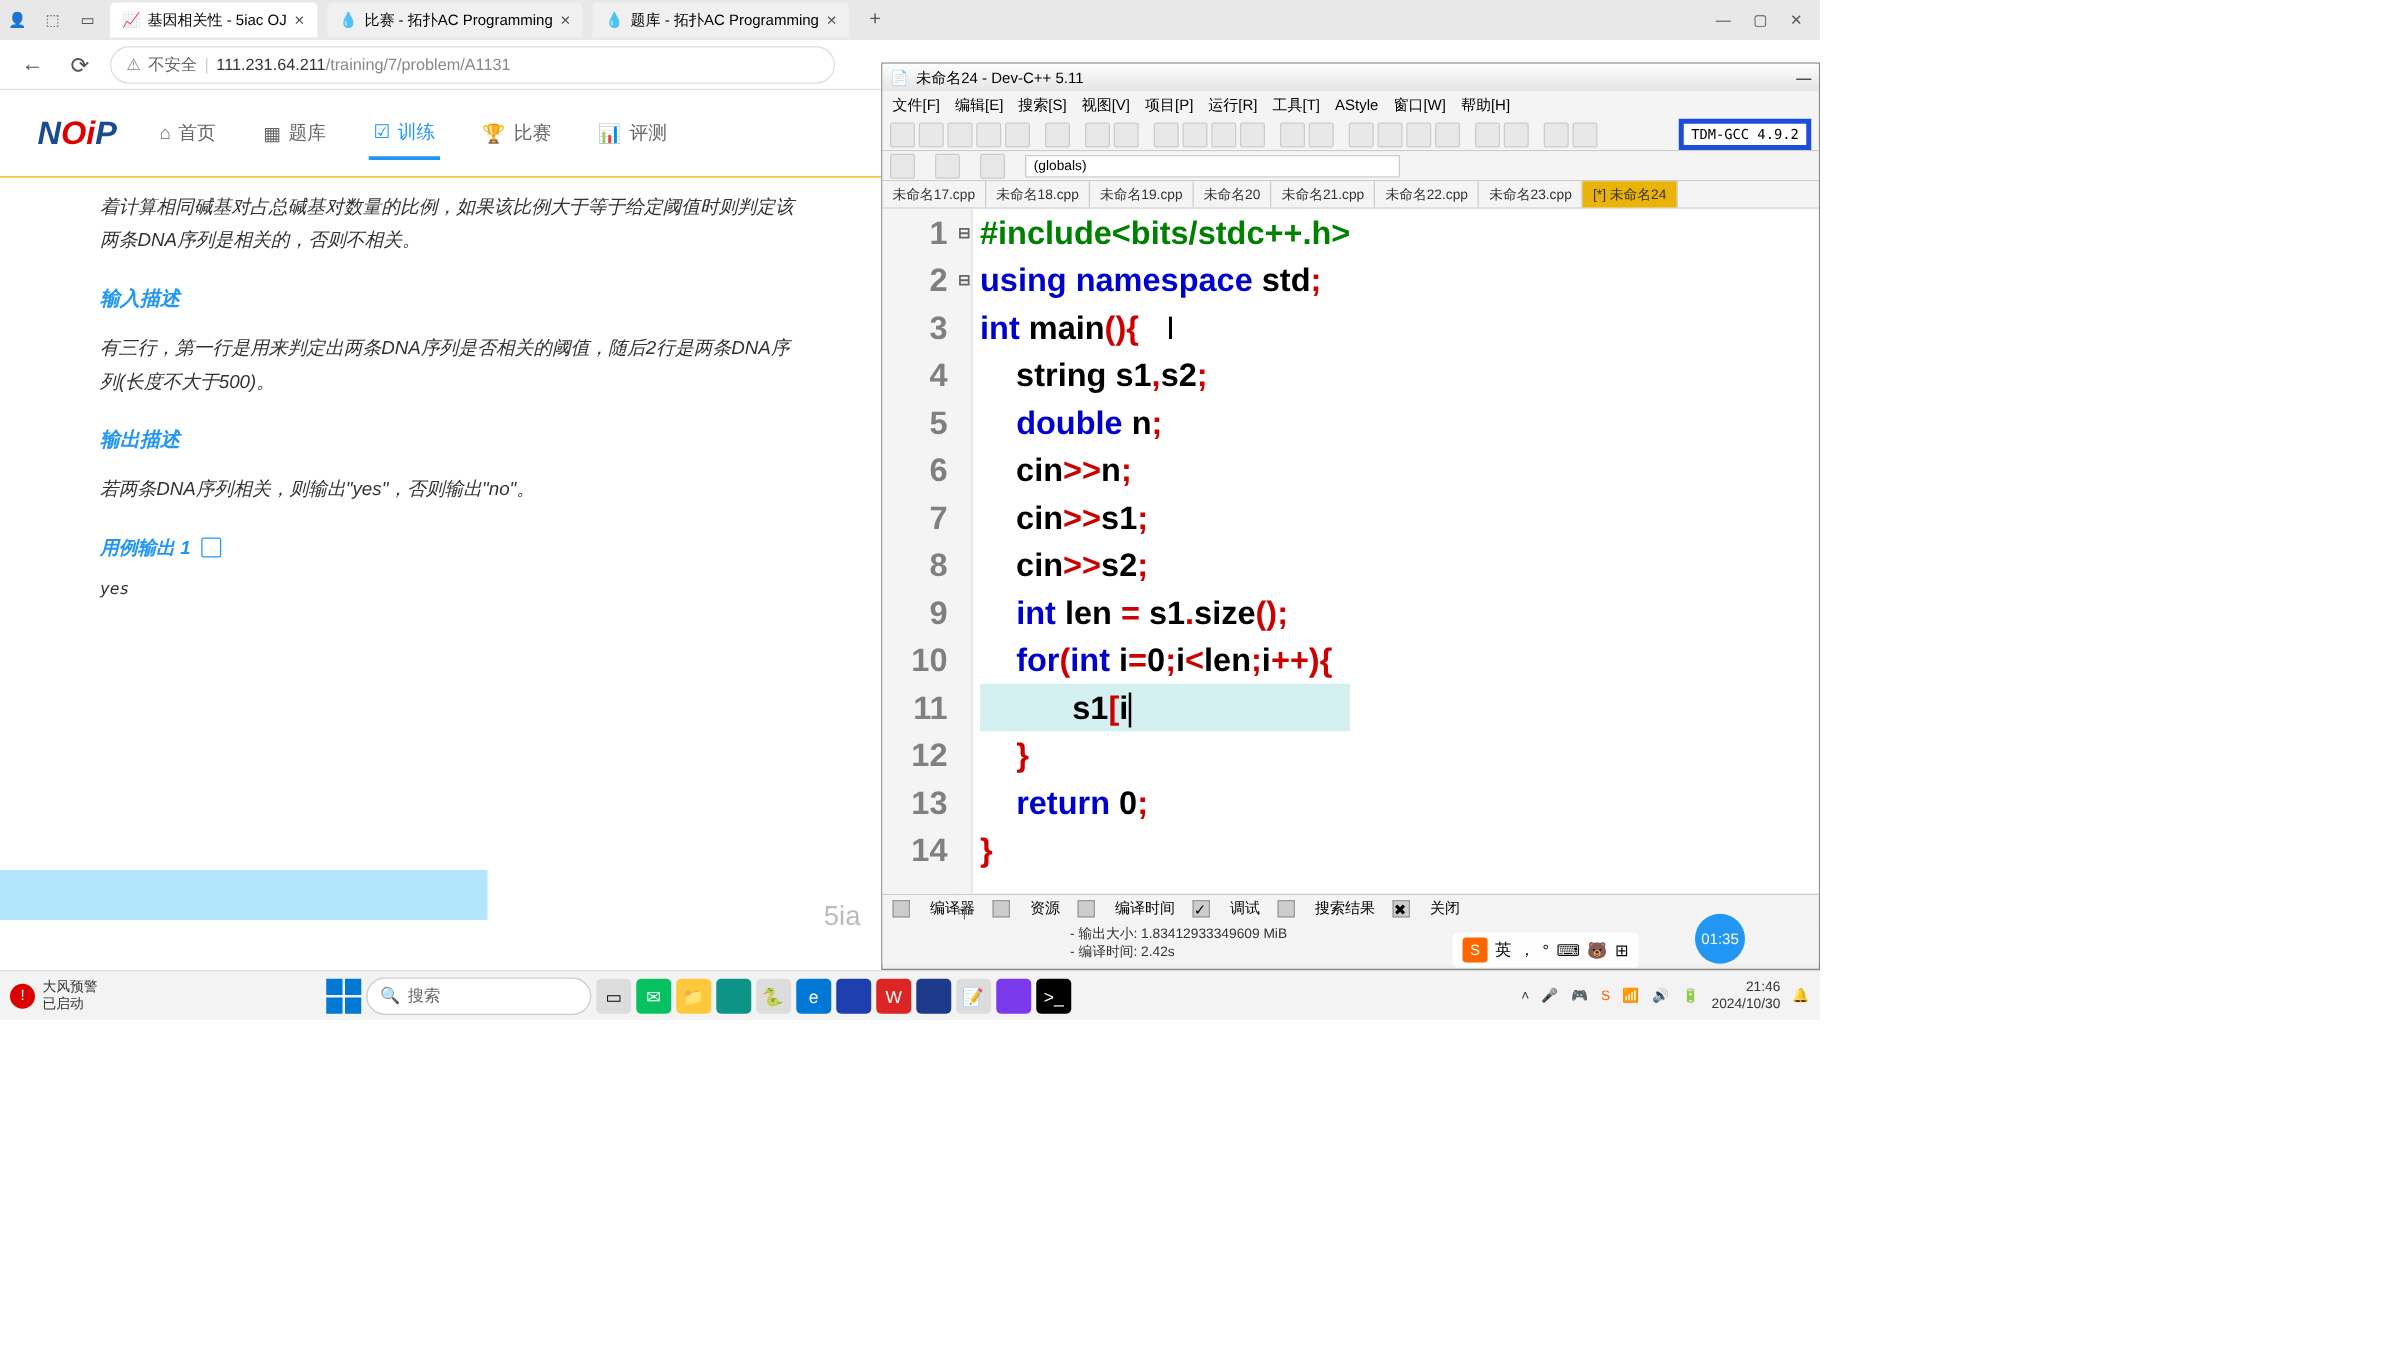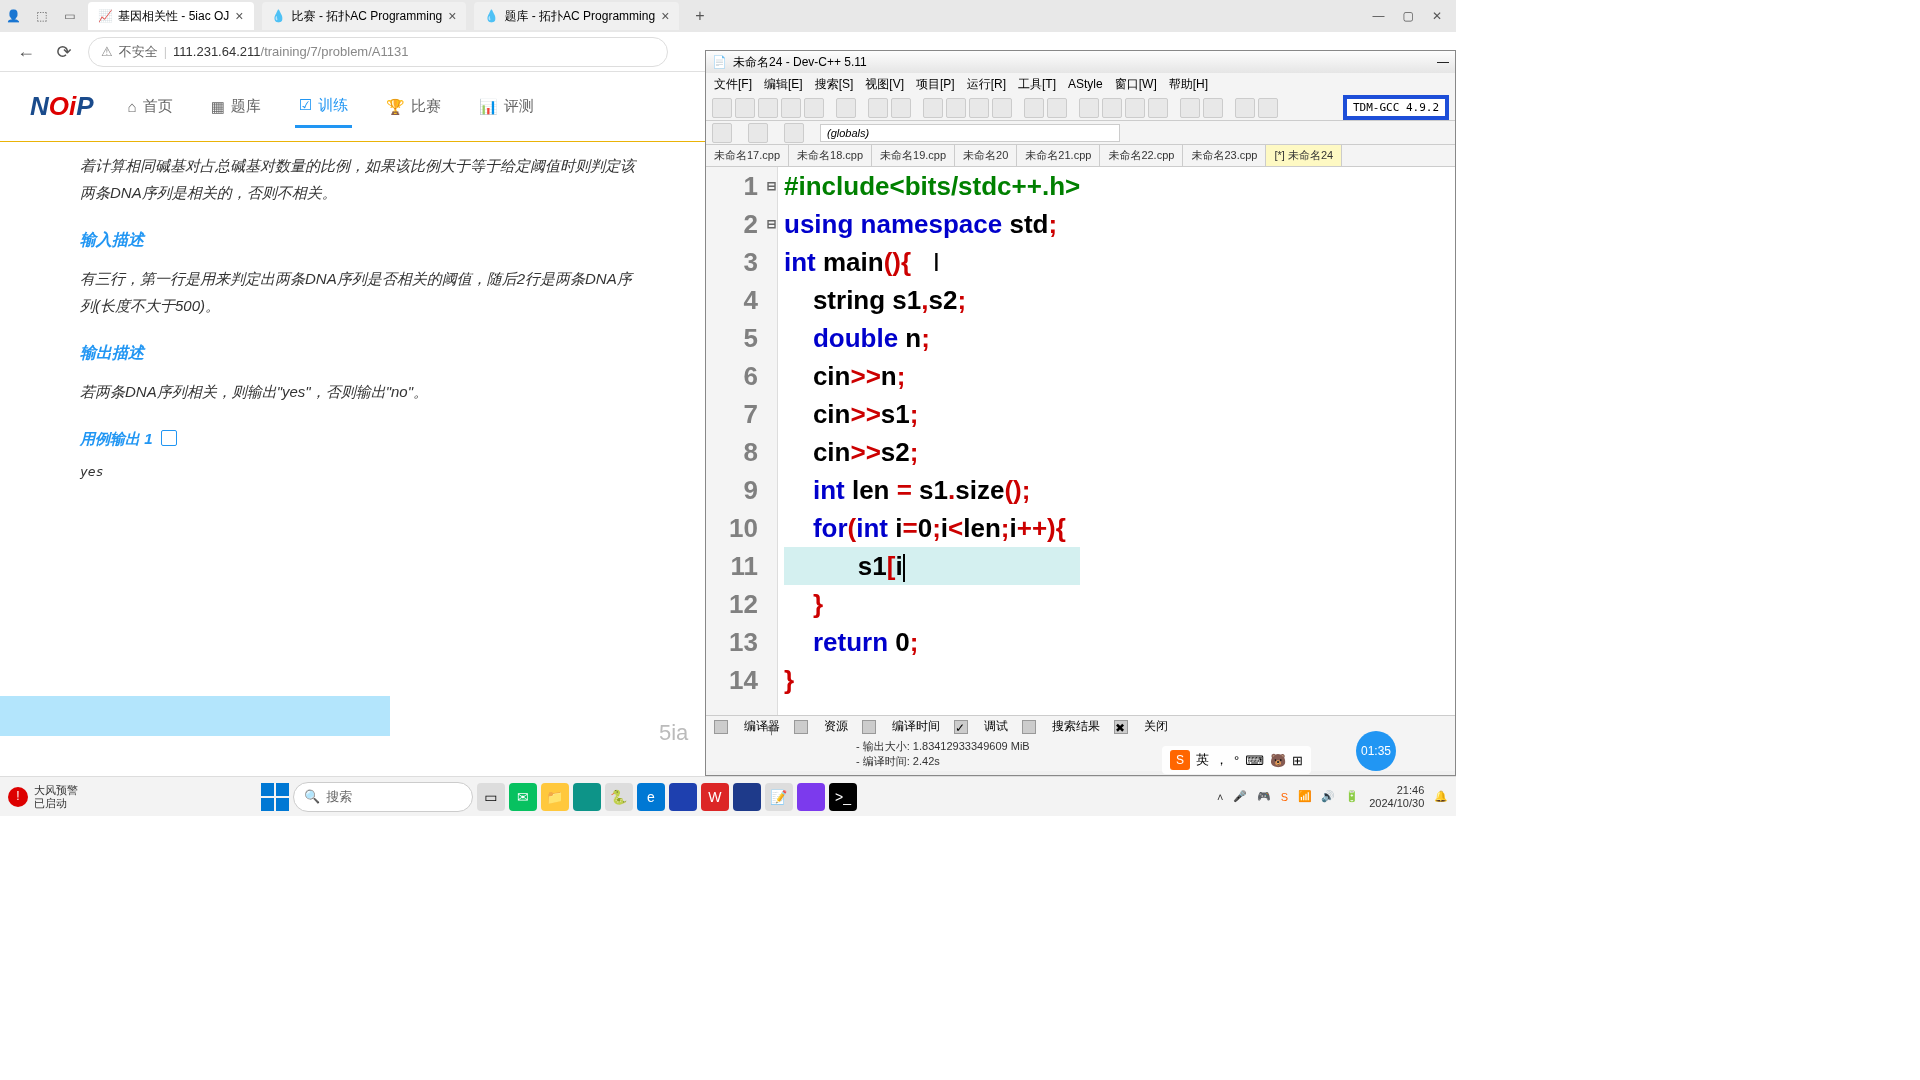--- a/index.html
+++ b/index.html
@@ -38,25 +38,25 @@
 .watermark { position: absolute; bottom: 70px; left: 659px; color: #bbb; font-size: 22px; }
 
 .ide { position: absolute; top: 50px; left: 705px; width: 751px; height: 726px; background: #f0f0f0; border: 1px solid #888; }
 .ide-title { height: 22px; background: linear-gradient(#fdfdfd,#e5e5e5); display: flex; align-items: center; padding: 0 6px; font-size: 12px; gap: 6px; }
 .ide-title .spacer { flex: 1; }
 .ide-menu { height: 22px; display: flex; align-items: center; gap: 12px; padding: 0 8px; font-size: 12px; background: #f4f4f4; }
 .ide-toolbar { height: 26px; display: flex; align-items: center; gap: 3px; padding: 0 6px; background: #f4f4f4; border-bottom: 1px solid #ccc; }
 .tb-btn { width: 20px; height: 20px; background: #e8e8e8; border: 1px solid #ccc; border-radius: 2px; }
 .tb-sep { width: 6px; }
 .compiler { margin-left: auto; font-family: monospace; font-size: 11px; padding: 2px 6px; border: 4px solid #1d4ed8; background: #fff; }
-.ide-toolbar2 { height: 24px; display: flex; align-items: center; gap: 16px; padding: 0 6px; background: #f4f4f4; border-bottom: 1px solid #ccc; font-style: italic; }
+.ide-toolbar2 { height: 24px; display: flex; align-items: center; gap: 16px; padding: 0 6px; background: #f4f4f4; border-bottom: 1px solid #ccc; }
 .globals { flex: 0 0 300px; height: 18px; border: 1px solid #ccc; background: #fff; font-family: monospace; font-size: 11px; padding: 0 6px; display: flex; align-items: center; }
 .ide-tabs { height: 22px; display: flex; background: #f4f4f4; border-bottom: 1px solid #ccc; font-size: 11px; }
 .ide-tab { padding: 3px 8px; border-right: 1px solid #ccc; color: #333; white-space: nowrap; }
-.ide-tab.active { background: #fef9c3; }
+.ide-tab.active { background: #eab308; }
 
 .editor { background: #fff; height: 548px; display: flex; font-family: Consolas, monospace; font-size: 26px; font-weight: bold; overflow: hidden; }
 .gutter { width: 60px; text-align: right; padding-right: 8px; color: #808080; background: #f4f4f4; line-height: 38px; }
 .fold-col { width: 12px; background: #f4f4f4; border-right: 1px solid #ddd; line-height: 38px; font-size: 12px; color: #666; text-align: center; }
 .code { padding-left: 6px; line-height: 38px; white-space: pre; }
 .code .line { height: 38px; }
 .code .hl { background: #d4f0f0; display: block; padding-left: 16px; }
 .kw { color: #0000cc; }
 .gr { color: #008000; }
 .rd { color: #cc0000; }

